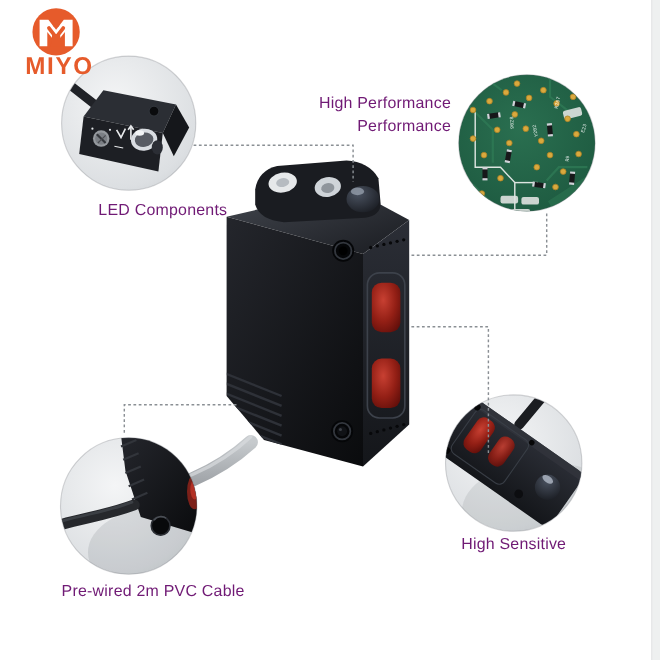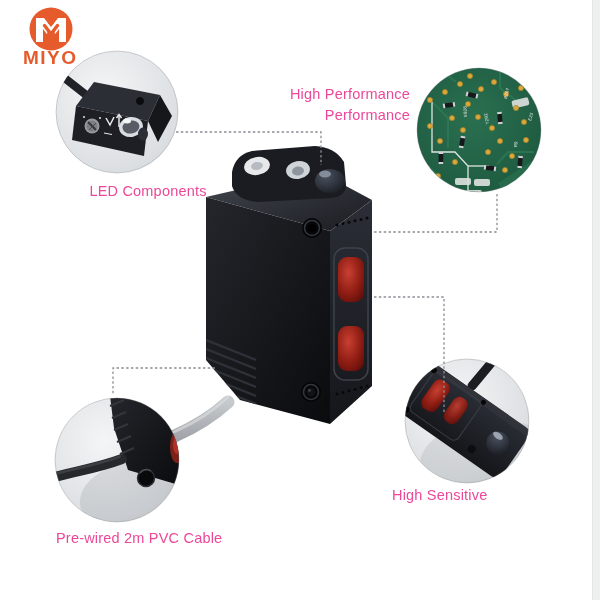--- a/index.html
+++ b/index.html
@@ -2,30 +2,30 @@
 <html><head>
 <meta charset="utf-8">
 <style>
   html,body{margin:0;padding:0;}
   body{
     width:600px;height:600px;position:relative;overflow:hidden;
     background:#ffffff;
     font-family:"Liberation Sans", sans-serif;
   }
   .label{
-    position:absolute;color:#ec4899;font-size:14.5px;line-height:21px;
+    position:absolute;color:#701a75;font-size:14.5px;line-height:21px;
     letter-spacing:.2px;
   }
   .label .ln{display:block;}
   #lbl-components{left:238px;top:84px;width:172px;text-align:right;}
   #lbl-led{left:88px;top:181px;width:120px;text-align:center;}
   #lbl-cable{left:56px;top:528px;white-space:nowrap;}
-  #lbl-sensing{left:392px;top:485px;width:150px;}
+  #lbl-sensing{left:392px;top:485px;width:150px;text-align:center;}
   #brand-text{
-    position:absolute;left:23px;top:47px;font-size:19px;font-weight:bold;
+    position:absolute;left:23px;top:47px;font-size:22px;font-weight:bold;
     color:#E65B2B;letter-spacing:1.5px;
   }
   #edge-strip{
     position:absolute;right:0;top:0;width:7px;height:600px;
     background:#eef0f0;border-left:1px solid #e4e5e6;
   }
   #scene{position:absolute;left:0;top:0;}
 </style>
 </head>
 <body>

